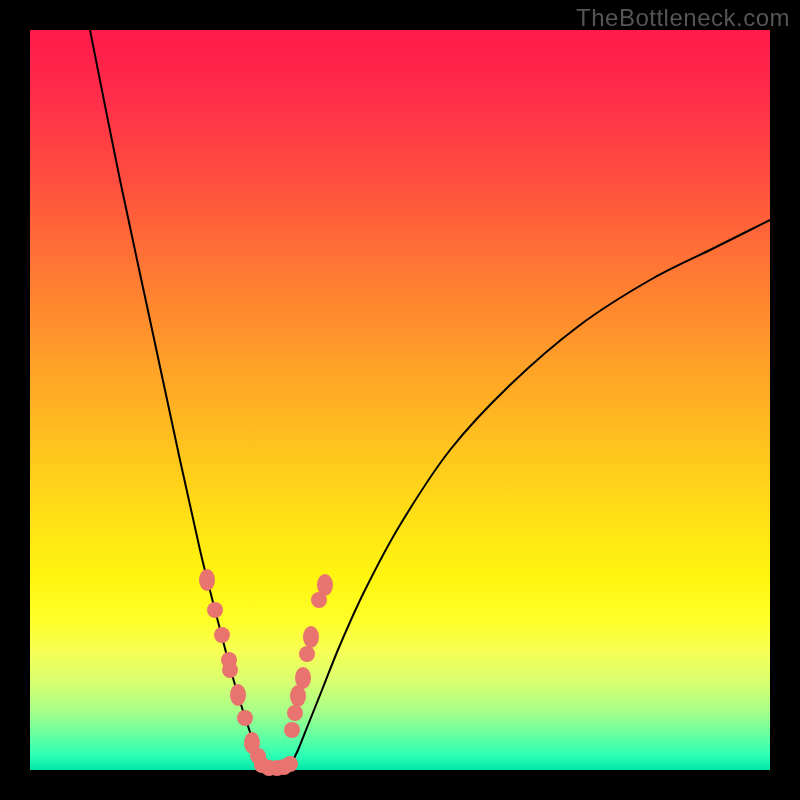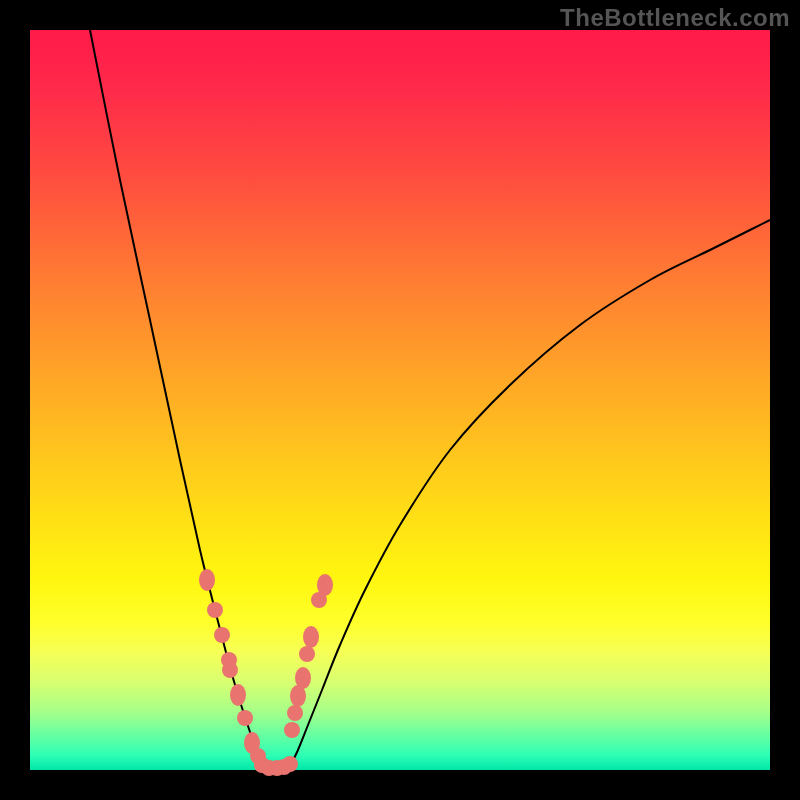--- a/index.html
+++ b/index.html
@@ -40,21 +40,21 @@
       #2effb5 98%,
       #00e6a8 100%
     );
   }
   .watermark {
     position: absolute;
     top: 4px;
     right: 10px;
     color: #555;
     font-size: 24px;
-    font-weight: 700;
+    font-weight: 400;
     letter-spacing: 0.5px;
     user-select: none;
   }
   svg.curve {
     position: absolute;
     left: 0;
     top: 0;
     width: 740px;
     height: 740px;
     overflow: visible;

